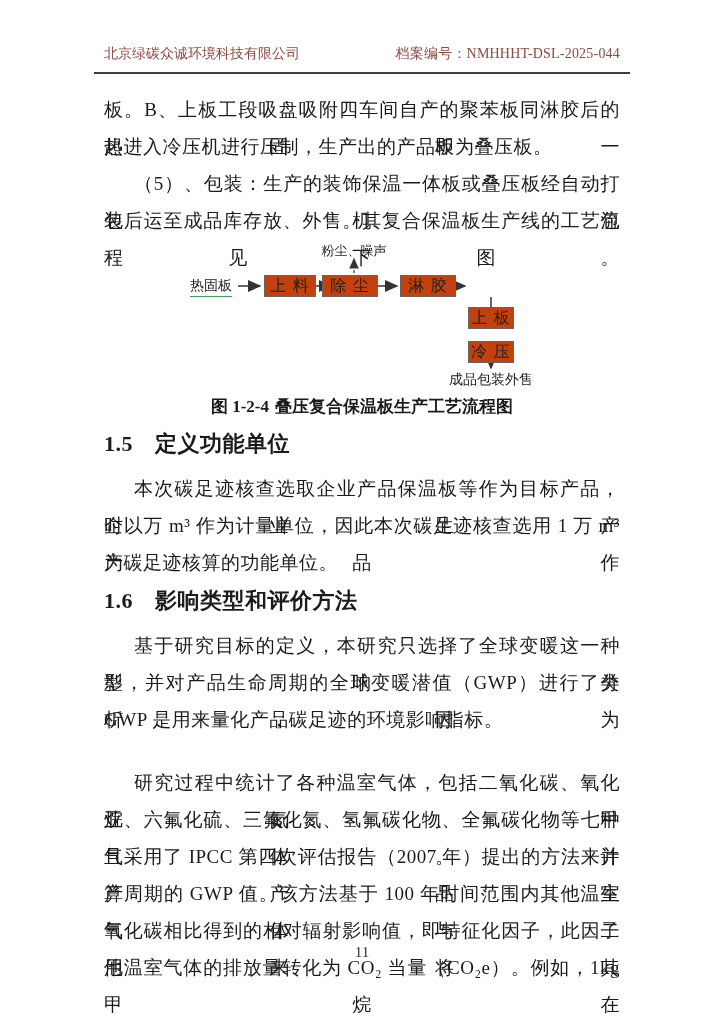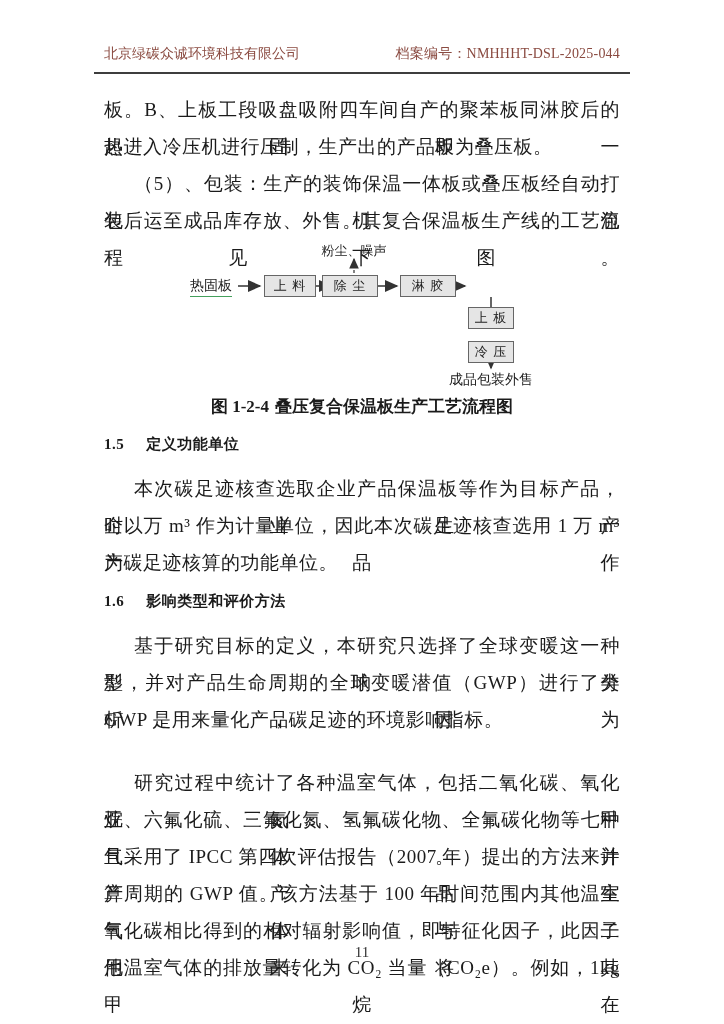--- a/index.html
+++ b/index.html
@@ -34,35 +34,35 @@
   }
   .jl { white-space:normal; text-align:justify; text-align-last:justify; }
   .ind { text-indent:30px; }
   .p1 { margin-top:17px; }
   
   .flowchart { position:relative; margin-top:2px; height:150px; font-family:"Liberation Sans","DejaVu Sans",sans-serif; }
   .flowchart svg { position:absolute; left:0; top:0; }
   .fbox {
     position:absolute; top:34px; height:22px;
     border:1px solid var(--box-border,#666);
-    background:#e5e5e5;
+    background:#c2410c;
     display:flex; align-items:center; justify-content:center;
-    font-size:13px; color:#222; letter-spacing:1px;
+    font-size:16px; color:#222; letter-spacing:1px;
   }
   .fbox.low { top:100px; }
   .flabel { position:absolute; font-size:13px; color:#222; }
   .src-label { left:86px; top:36px; font-size:14px; padding-bottom:1px;
                border-bottom:1px solid var(--green-underline,#44a05c); }
   .emission-label { left:195px; top:1px; width:110px; text-align:center; }
   .output-label { left:337px; top:130px; width:100px; text-align:center; font-size:14px; }
   
   .caption { margin-top:4px; text-align:center; font-size:17px; height:24px; line-height:24px; }
   .caption .cap-prefix { font-weight:bold; margin-right:6px; }
   .caption .cap-text { font-weight:bold; }
-  .sec-heading { margin-top:12px; font-size:15px; font-weight:bold; height:26px; line-height:26px; letter-spacing:0.5px; }
+  .sec-heading { margin-top:12px; font-size:22px; font-weight:bold; height:26px; line-height:26px; letter-spacing:0.5px; }
   .sec-heading .sec-num { margin-right:22px; }
   .h16 { margin-top:7px; }
   .pt { margin-top:13px; }
   .pt2 { margin-top:26px; }
   
   .page-number {
     position:absolute; top:944px; left:0; width:100%;
     text-align:center; font-size:15px; color:var(--page-num,#333);
   }
 </style>

